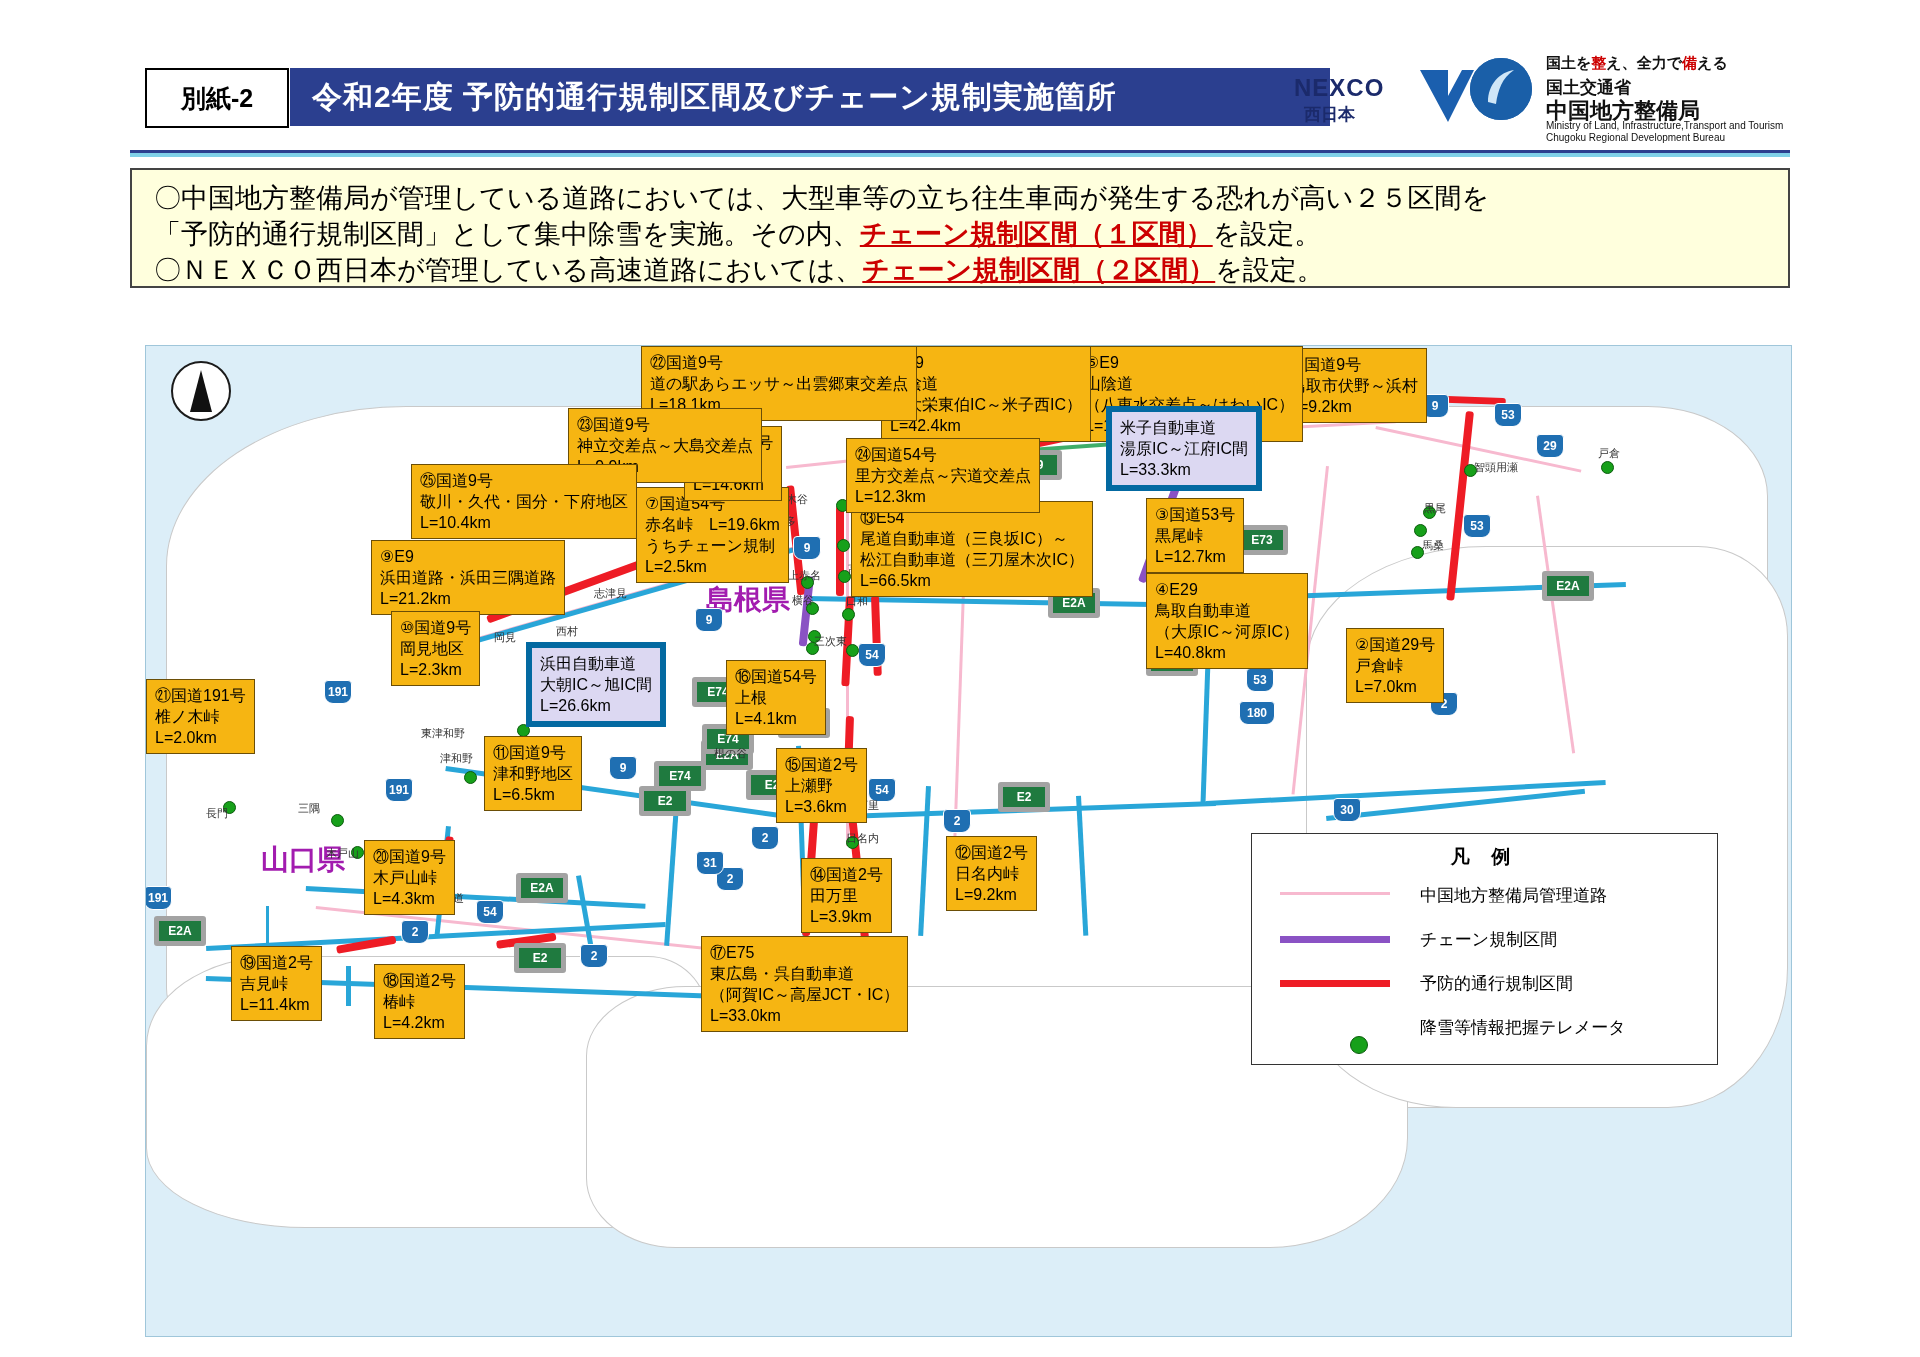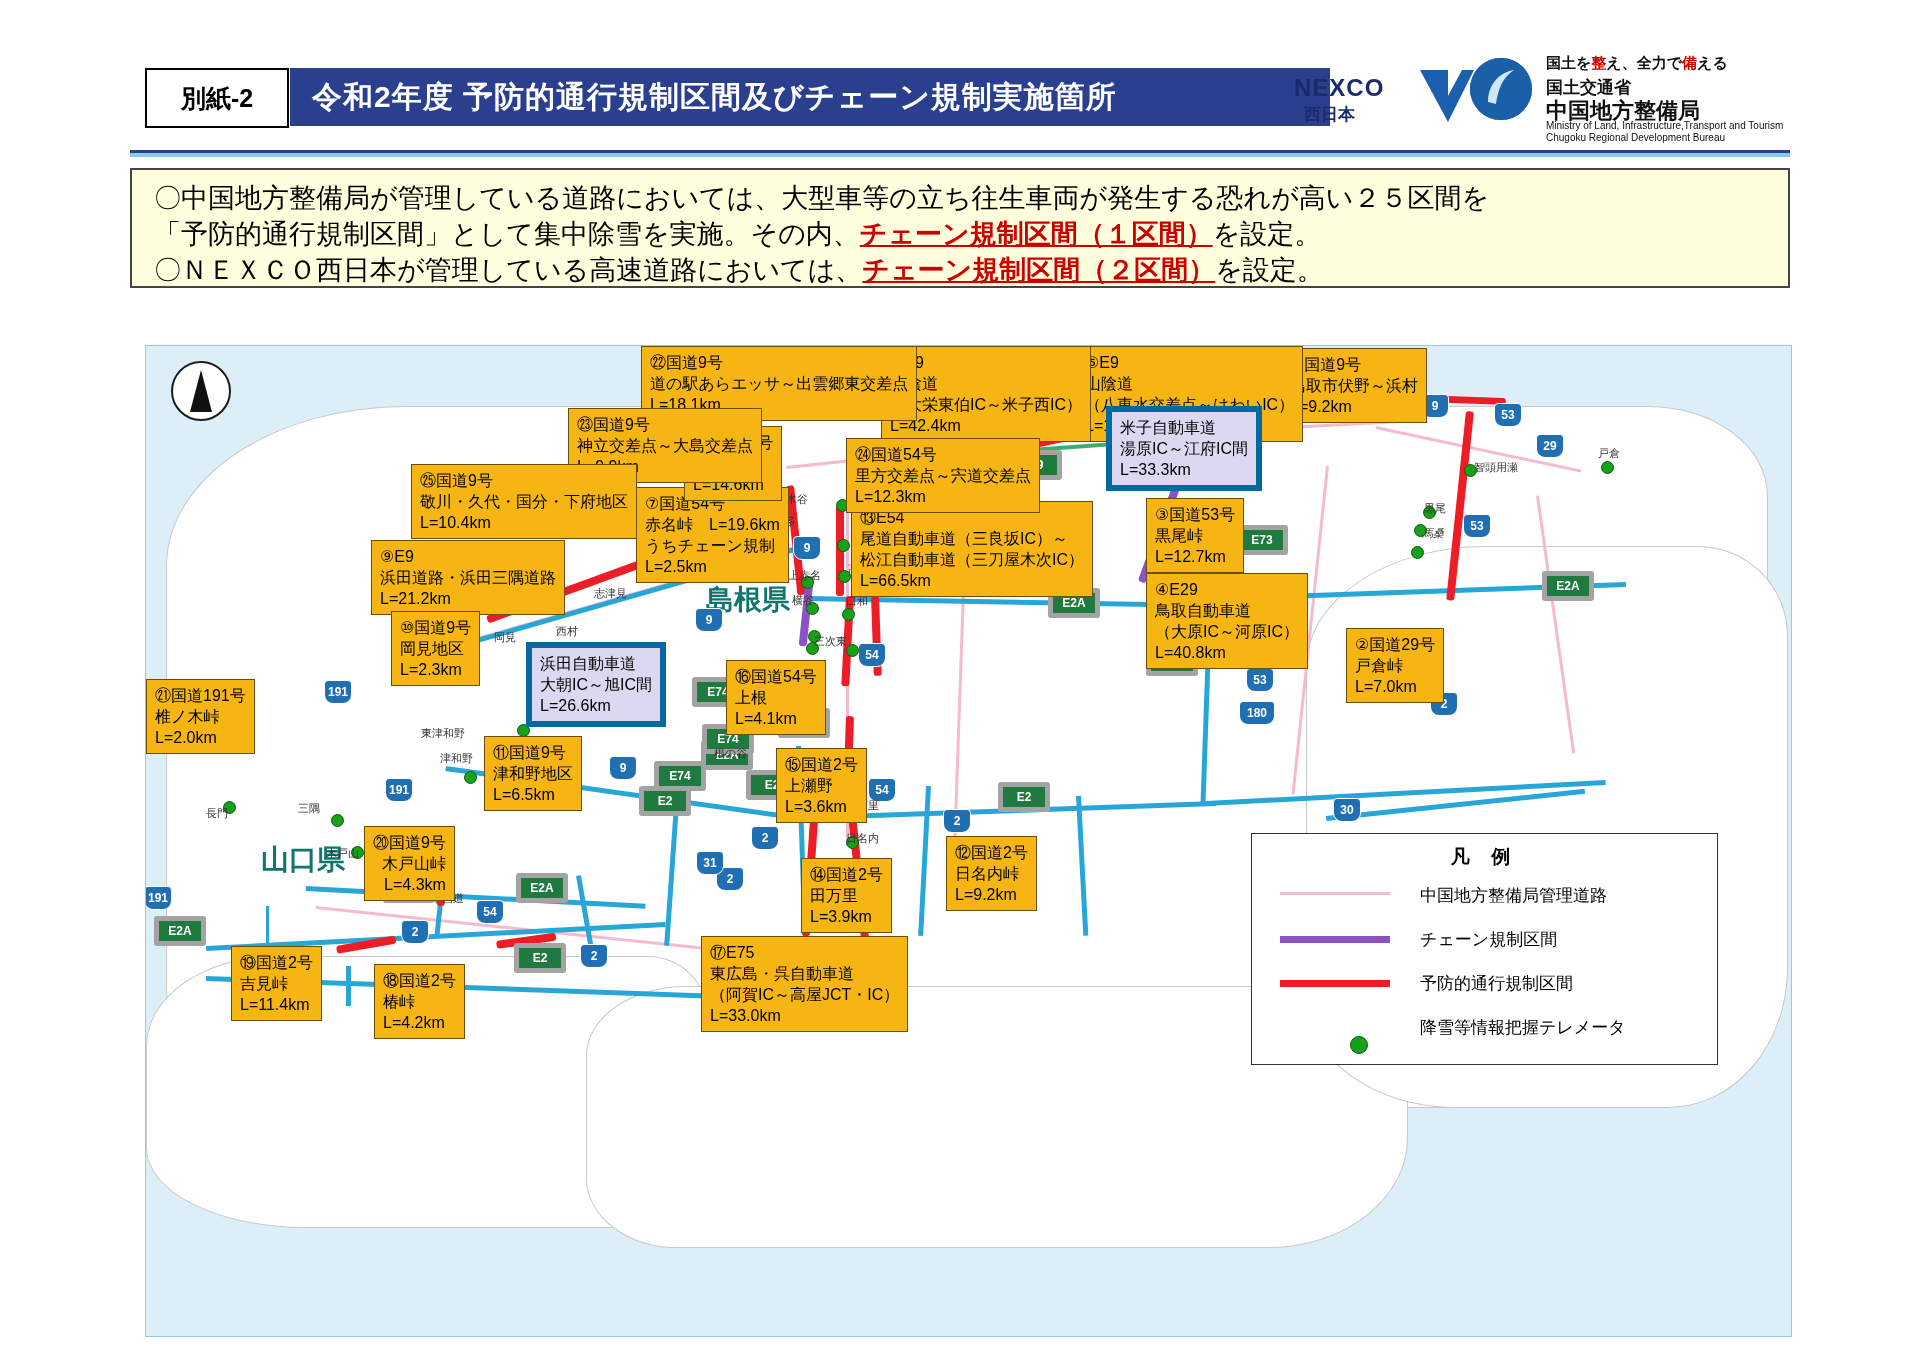--- a/index.html
+++ b/index.html
@@ -92,21 +92,21 @@
   }
   #land-se{
     left:440px;top:640px;width:820px;height:260px;
     border-radius:100px 120px 140px 90px / 70px 100px 110px 70px;
   }
   #land-east{
     left:1160px;top:200px;width:480px;height:560px;
     border-radius:180px 90px 120px 150px / 120px 90px 140px 110px;
   }
   .pref-label{
-    position:absolute;color:#0f766e;font-size:28px;font-weight:bold;
+    position:absolute;color:#a21caf;font-size:28px;font-weight:bold;
   }
   
   #compass{
     position:absolute;left:25px;top:15px;width:56px;height:56px;border-radius:50%;
     background:#ffffff;border:2px solid #1b1b1b;
   }
   #compass .needle{
     position:absolute;left:17px;top:7px;width:0;height:0;
     border-left:11px solid transparent;border-right:11px solid transparent;
     border-bottom:42px solid #111;
@@ -366,21 +366,21 @@
   <div class="placename" style="left:702px;top:216px;">高野</div>
   <div class="placename" style="left:646px;top:247px;">横谷</div>
   <div class="placename" style="left:700px;top:248px;">口和</div>
   <div class="placename" style="left:668px;top:288px;">三次東</div>
   <div class="placename" style="left:700px;top:124px;">吉田掛合</div>
   <div class="placename" style="left:880px;top:22px;">出雲</div>
   <div class="placename" style="left:1232px;top:10px;">石脇</div>
   <div class="placename" style="left:1452px;top:100px;">戸倉</div>
   <div class="placename" style="left:1328px;top:114px;">智頭用瀬</div>
   <div class="placename" style="left:1278px;top:155px;">黒尾</div>
-  <div class="placename" style="left:1276px;top:180px;font-style:italic;">馬桑</div>
+  <div class="placename" style="left:1276px;top:192px;">馬桑</div>
   <div class="placename" style="left:448px;top:240px;">志津見</div>
   <div class="placename" style="left:568px;top:400px;">根の谷</div>
   <div class="placename" style="left:700px;top:452px;">田万里</div>
   <div class="placename" style="left:700px;top:485px;">日名内</div>
   <div class="placename" style="left:285px;top:545px;">中国道</div>
 
   <div class="callout" style="left:1135px;top:2px;">
     <span class="sub"><span>①</span><span>国道9号</span></span>
     <span class="sub">鳥取市伏野～浜村</span>
     <span class="sub">L=9.2km</span>
@@ -493,21 +493,21 @@
     <span class="sub">椿峠</span>
     <span class="sub">L=4.2km</span>
   </div>
 
   <div class="callout" style="left:85px;top:600px;">
     <span class="sub"><span>⑲</span><span>国道2号</span></span>
     <span class="sub">吉見峠</span>
     <span class="sub">L=11.4km</span>
   </div>
 
-  <div class="callout" style="left:218px;top:480px;text-align:right;">
+  <div class="callout" style="left:218px;top:494px;">
     <span class="sub"><span>⑳</span><span>国道9号</span></span>
     <span class="sub">木戸山峠</span>
     <span class="sub">L=4.3km</span>
   </div>
 
   <div class="callout" style="left:0px;top:333px;">
     <span class="sub"><span>㉑</span><span>国道191号</span></span>
     <span class="sub">椎ノ木峠</span>
     <span class="sub">L=2.0km</span>
   </div>

